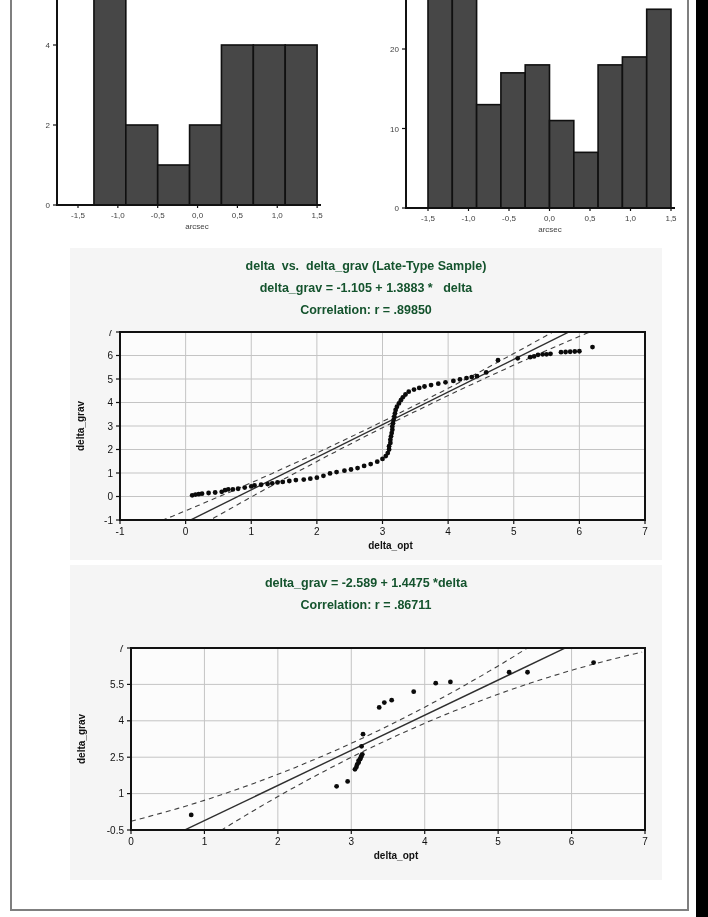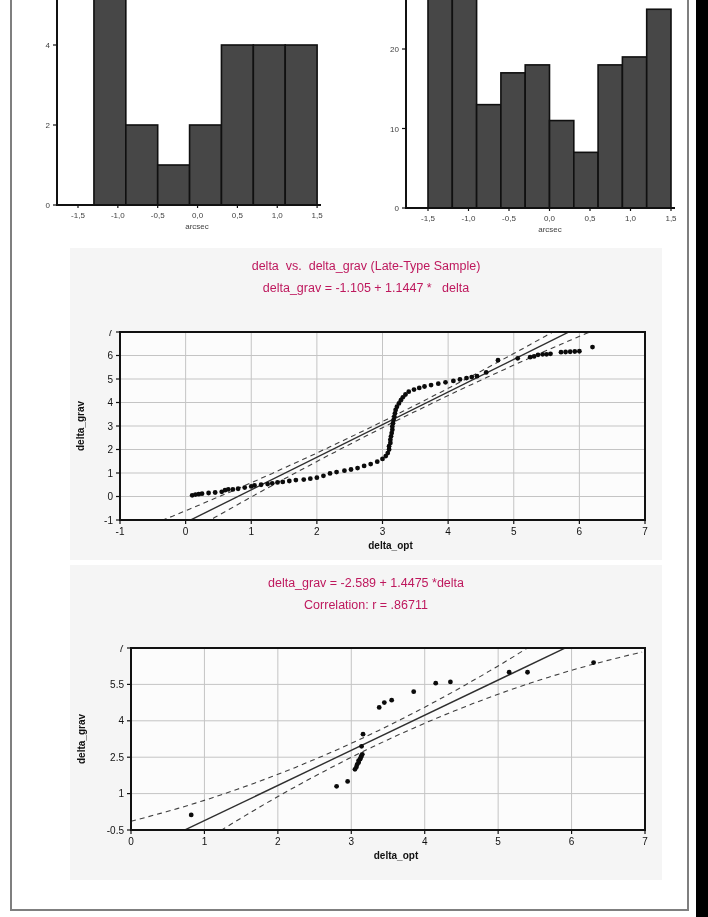--- a/index.html
+++ b/index.html
@@ -23,24 +23,24 @@
   #scatter-early{left:70px;top:645px;}
   .chart-block{
     position:absolute;left:70px;width:592px;
     background:var(--block-bg,#f5f5f5);
     text-align:center;box-sizing:border-box;padding-top:7px;
   }
   .block1{top:248px;height:312px;}
   .block2{top:565px;height:315px;}
   .chart-block div{
     white-space:pre;
-    font-weight:normal;
+    font-weight:bold;
     font-size:12.5px;
     line-height:22px;
-    color:#be185d;
+    color:#14532d;
   }
   svg text{font-family:"Liberation Sans", sans-serif;}
 </style>
 </head>
 <body>
 
 <div class="page">
   <div class="edge-left"></div>
   <div class="edge-right"></div>
   <div class="edge-bottom"></div>
@@ -109,21 +109,22 @@
       <text x="236" y="221" text-anchor="middle" font-size="8" fill="#3f3f3f">0,5</text>
       <line x1="276.5" y1="208" x2="276.5" y2="211" stroke="#111111" stroke-width="1.2"></line>
       <text x="276.5" y="221" text-anchor="middle" font-size="8" fill="#3f3f3f">1,0</text>
       <line x1="317" y1="208" x2="317" y2="211" stroke="#111111" stroke-width="1.2"></line>
       <text x="317" y="221" text-anchor="middle" font-size="8" fill="#3f3f3f">1,5</text>
       <text x="196" y="232" text-anchor="middle" font-size="8" fill="#3f3f3f">arcsec</text>
     </svg>
 
   <div class="chart-block block1">
     <div>delta  vs.  delta_grav (Late-Type Sample)</div>
-    <div>delta_grav = -1.105 + 1.1447 *   delta</div>
+    <div>delta_grav = -1.105 + 1.3883 *   delta</div>
+    <div>Correlation: r = .89850</div>
   </div>
   <svg id="scatter-late" class="chart-svg" width="600" height="232">
       <rect x="50" y="2" width="525" height="188" fill="#fcfcfc"></rect>
       <line x1="115.625" y1="2" x2="115.625" y2="190" stroke="#c4c4c4" stroke-width="1"></line>
       <line x1="181.25" y1="2" x2="181.25" y2="190" stroke="#c4c4c4" stroke-width="1"></line>
       <line x1="246.875" y1="2" x2="246.875" y2="190" stroke="#c4c4c4" stroke-width="1"></line>
       <line x1="312.5" y1="2" x2="312.5" y2="190" stroke="#c4c4c4" stroke-width="1"></line>
       <line x1="378.125" y1="2" x2="378.125" y2="190" stroke="#c4c4c4" stroke-width="1"></line>
       <line x1="443.75" y1="2" x2="443.75" y2="190" stroke="#c4c4c4" stroke-width="1"></line>
       <line x1="509.375" y1="2" x2="509.375" y2="190" stroke="#c4c4c4" stroke-width="1"></line>

